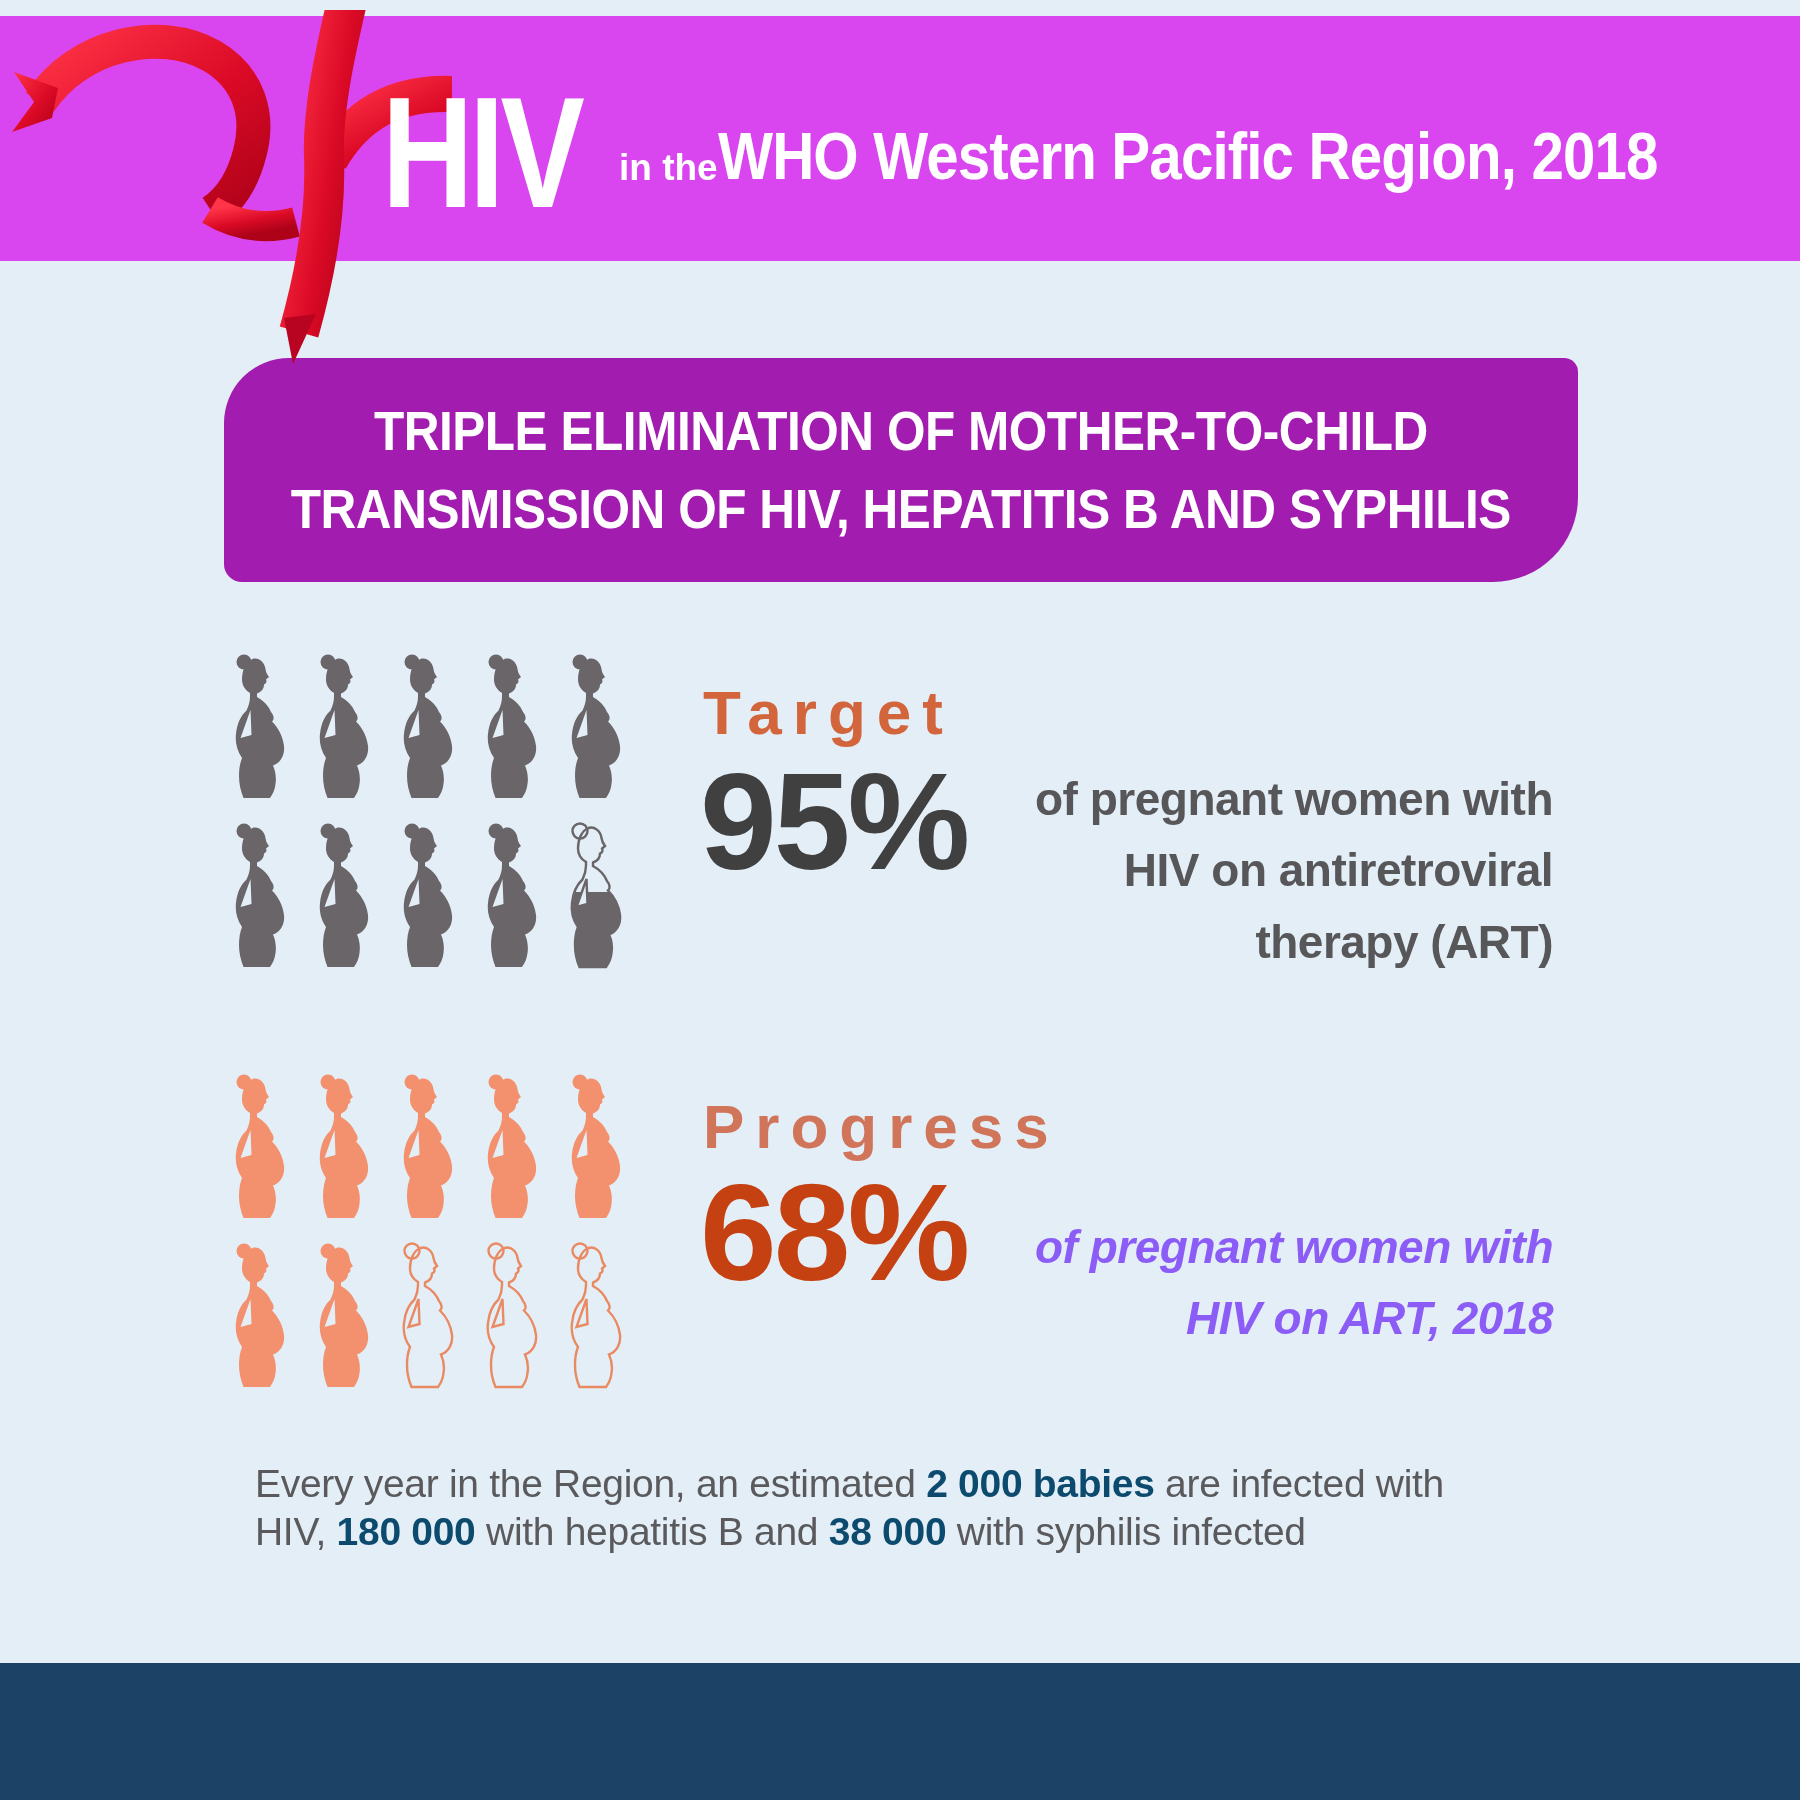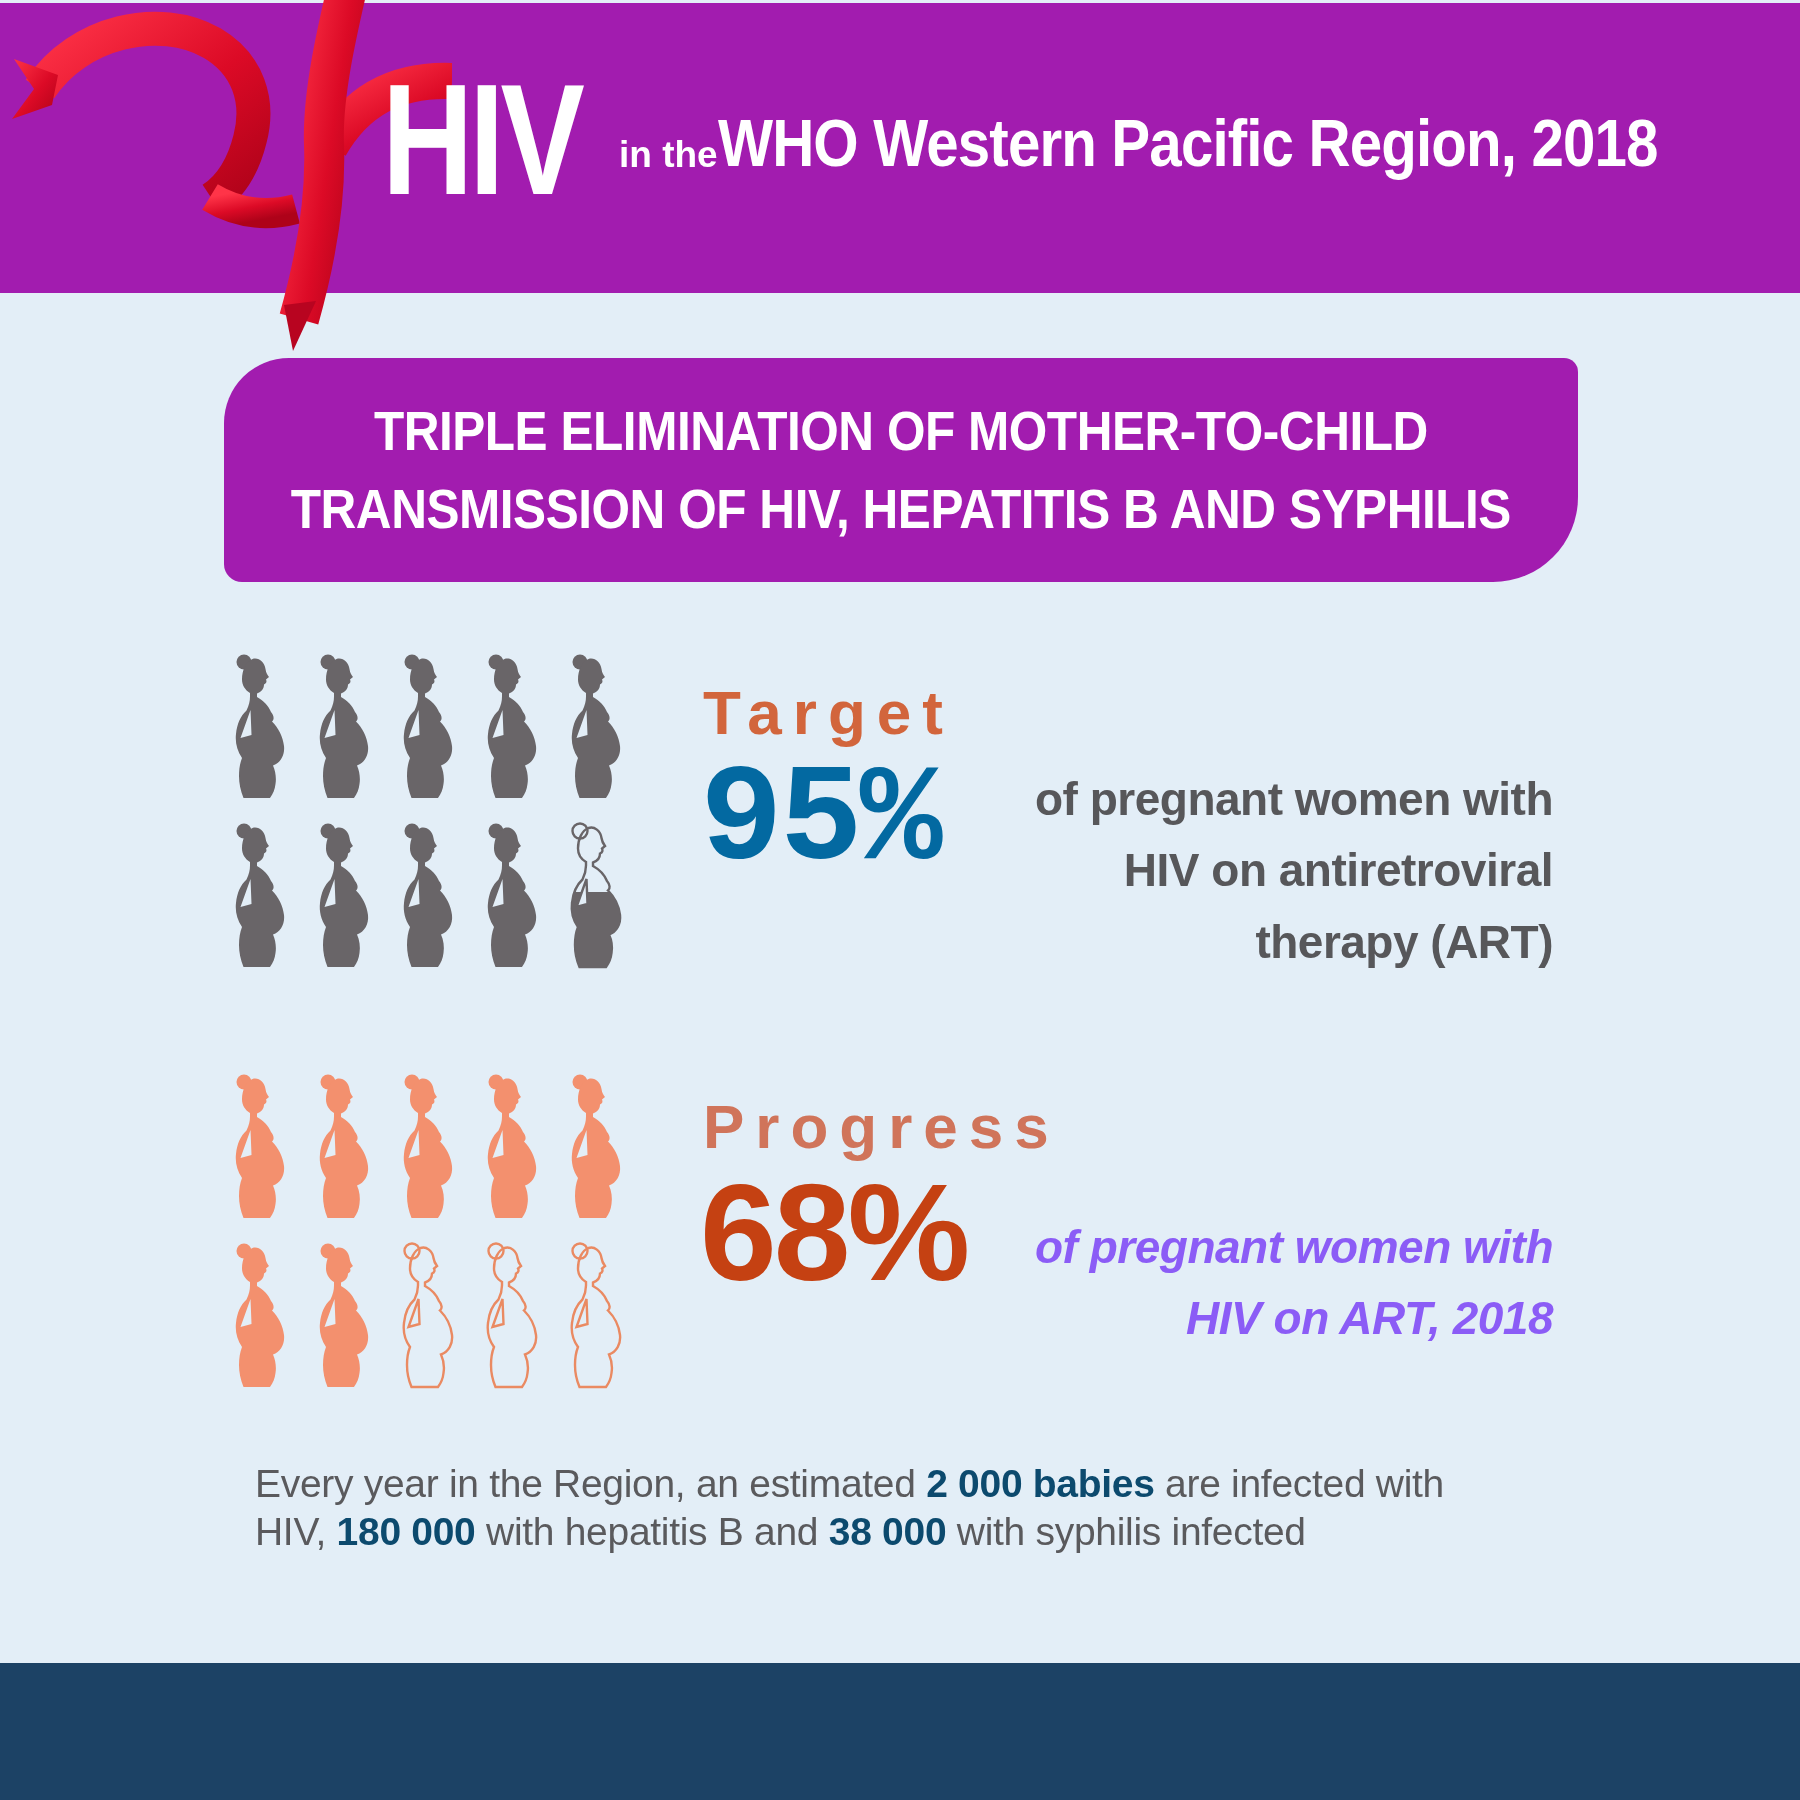--- a/index.html
+++ b/index.html
@@ -1,21 +1,21 @@
 <!DOCTYPE html>
 <html><head>
 <meta charset="utf-8">
 <style>
   html,body{margin:0;padding:0;}
   body{width:1800px;height:1800px;position:relative;overflow:hidden;
        background:#E3EEF7;font-family:"Liberation Sans",sans-serif;}
   .abs{position:absolute;}
 
   
-  .header{position:absolute;left:0;top:3px;width:1800px;height:290px;background:#a21caf;}
+  .header{position:absolute;left:0;top:16px;width:1800px;height:245px;background:#d946ef;}
   .ribbon-svg{position:absolute;left:0;top:-6px;width:452px;height:362px;z-index:3;pointer-events:none;}
   .hdr-text{color:#fff;font-weight:bold;line-height:1;white-space:nowrap;z-index:4;}
   .hiv{left:382px;top:57px;font-size:158px;letter-spacing:-5px;
        transform:scaleX(.80);transform-origin:left bottom;}
   .inthe{left:619px;top:133px;font-size:37px;}
   .who{left:718px;top:106px;font-size:67px;letter-spacing:-1px;
        transform:scaleX(.87);transform-origin:left bottom;}
 
   
   .banner{left:224px;top:358px;width:1354px;height:224px;background:#a21caf;
@@ -35,21 +35,21 @@
   .u-fill{--f:currentColor;--s:none;}
   .u-out{--f:none;--s:currentColor;}
 
   
   .stat-label{position:absolute;left:703px;font-weight:bold;font-size:62px;
               letter-spacing:11px;line-height:1;text-align:right;}
   .target-label{top:682px;color:#D2653C;}
   .progress-label{top:1080px;color:#D0745A;margin-top:16px;}
   .big-pct{position:absolute;left:700px;font-weight:bold;font-size:138px;
            line-height:1;letter-spacing:-3px;}
-  .target-pct{top:752px;color:#0369a1;font-family:Liberation Mono, monospace;}
+  .target-pct{top:752px;color:#404040;}
   .progress-pct{top:1163px;color:#C54112;}
   .stat-desc{position:absolute;left:1008px;width:545px;font-weight:bold;
              font-size:46px;line-height:1.55;letter-spacing:-.5px;text-align:right;}
   .target-desc{top:764px;color:#57575A;}
   .progress-desc{top:1212px;color:#8b5cf6;font-style:italic;}
 
   
   .summary{position:absolute;left:255px;top:1460px;width:1450px;
            font-size:39px;line-height:1.24;color:#5A5A5D;letter-spacing:-.3px;}
   .summary .hl{color:#0c4a6e;font-weight:bold;}

